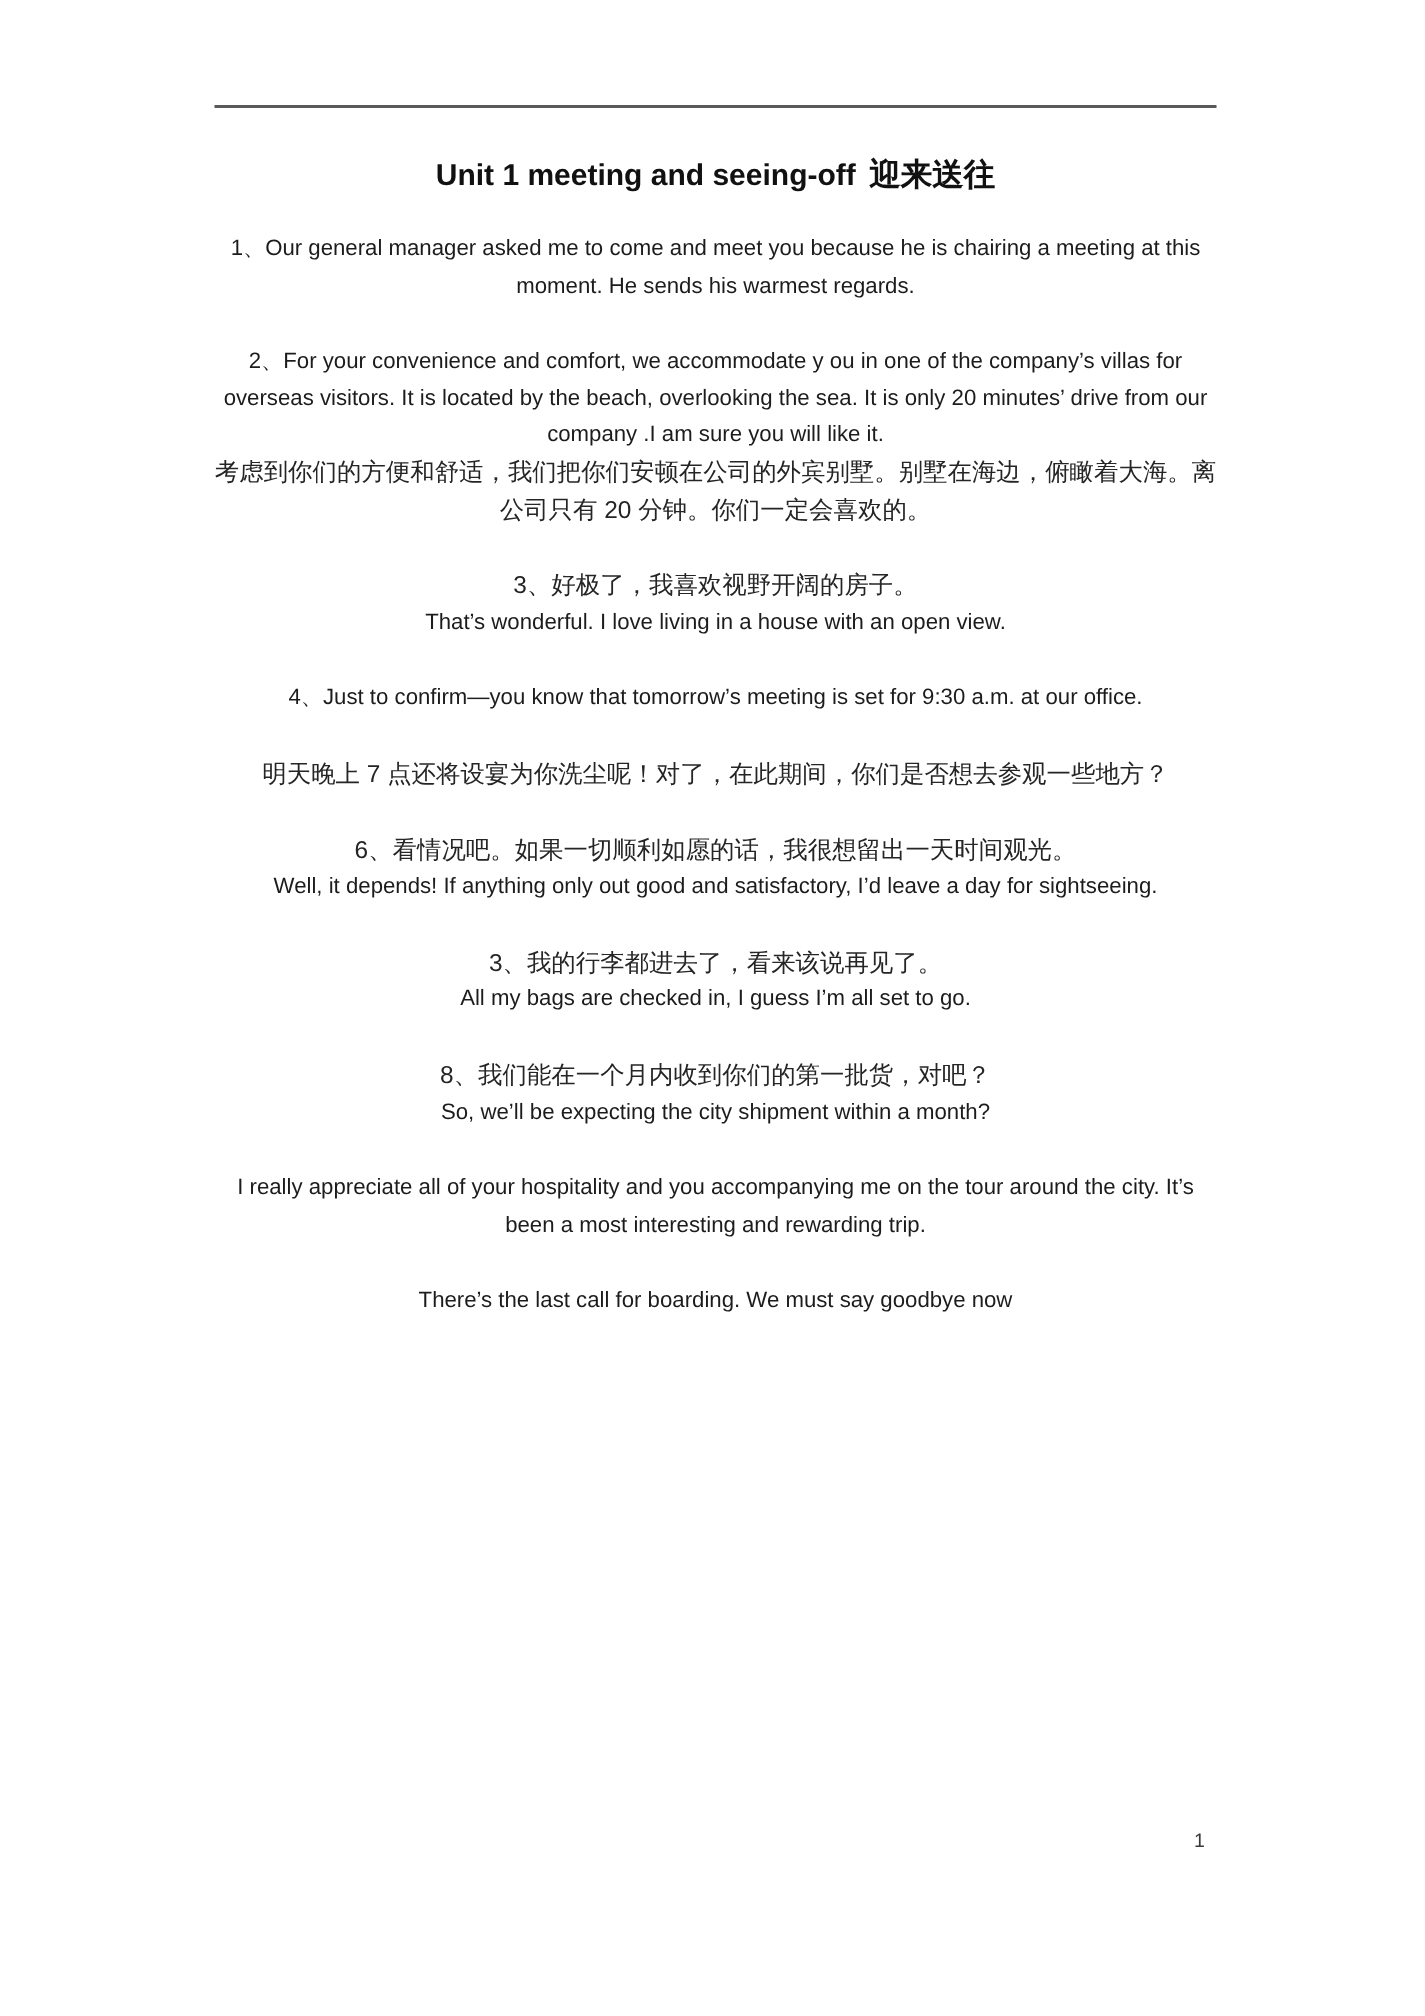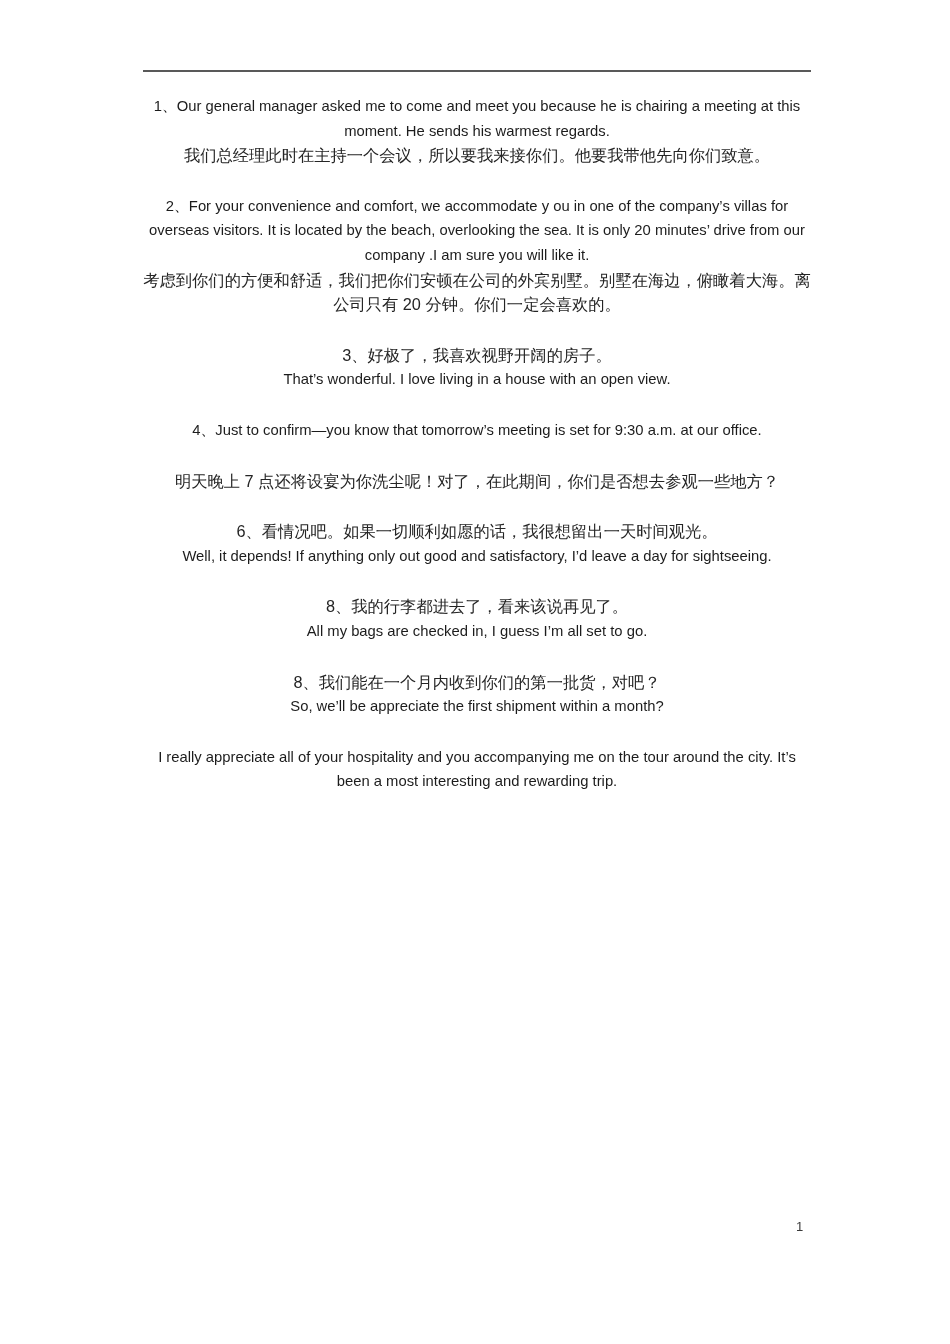--- a/index.html
+++ b/index.html
@@ -63,26 +63,26 @@
     color: #3a3a3a;
   }
 </style>
 </head>
 <body>
 
 <div class="content">
 
   <div class="top-rule"></div>
 
+  <h1 class="doc-title"><span>Unit 1 meeting and seeing-off</span><span class="title-zh">迎来送往</span></h1>
 
   <div class="items">
 
     <div class="item">
       <p data-lang="en">1、Our general manager asked me to come and meet you because he is chairing a meeting at this moment. He sends his warmest regards.</p>
-      <p data-lang="zh">我们总经理此时在主持一个会议，所以要我来接你们。他要我带他先向你们致意。</p>
     </div>
 
     <div class="item">
       <p data-lang="en">2、For your convenience and comfort, we accommodate y ou in one of the company’s villas for overseas visitors. It is located by the beach, overlooking the sea. It is only 20 minutes’ drive from our company .I am sure you will like it.</p>
       <p data-lang="zh">考虑到你们的方便和舒适，我们把你们安顿在公司的外宾别墅。别墅在海边，俯瞰着大海。离公司只有 20 分钟。你们一定会喜欢的。</p>
     </div>
 
     <div class="item">
       <p data-lang="zh">3、好极了，我喜欢视野开阔的房子。</p>
       <p data-lang="en">That’s wonderful. I love living in a house with an open view.</p>
@@ -96,32 +96,33 @@
       <p data-lang="zh">明天晚上 7 点还将设宴为你洗尘呢！对了，在此期间，你们是否想去参观一些地方？</p>
     </div>
 
     <div class="item">
       <p data-lang="zh">6、看情况吧。如果一切顺利如愿的话，我很想留出一天时间观光。</p>
       <p data-lang="en">Well, it depends! If anything only out good and satisfactory, I’d leave a day for sightseeing.</p>
     </div>
 
 
     <div class="item">
-      <p data-lang="zh">8、我的行李都进去了，看来该说再见了。</p>
+      <p data-lang="zh">3、我的行李都进去了，看来该说再见了。</p>
       <p data-lang="en">All my bags are checked in, I guess I’m all set to go.</p>
     </div>
 
     <div class="item">
       <p data-lang="zh">8、我们能在一个月内收到你们的第一批货，对吧？</p>
-      <p data-lang="en">So, we’ll be appreciate the first shipment within a month?</p>
+      <p data-lang="en">So, we’ll be expecting the city shipment within a month?</p>
     </div>
 
     <div class="item">
       <p data-lang="en">I really appreciate all of your hospitality and you accompanying me on the tour around the city. It’s been a most interesting and rewarding trip.</p>
     </div>
 
     <div class="item">
+      <p data-lang="en">There’s the last call for boarding. We must say goodbye now</p>
     </div>
 
   </div>
 </div>
 
 <div class="page-number">1</div>
 
 </body></html>

